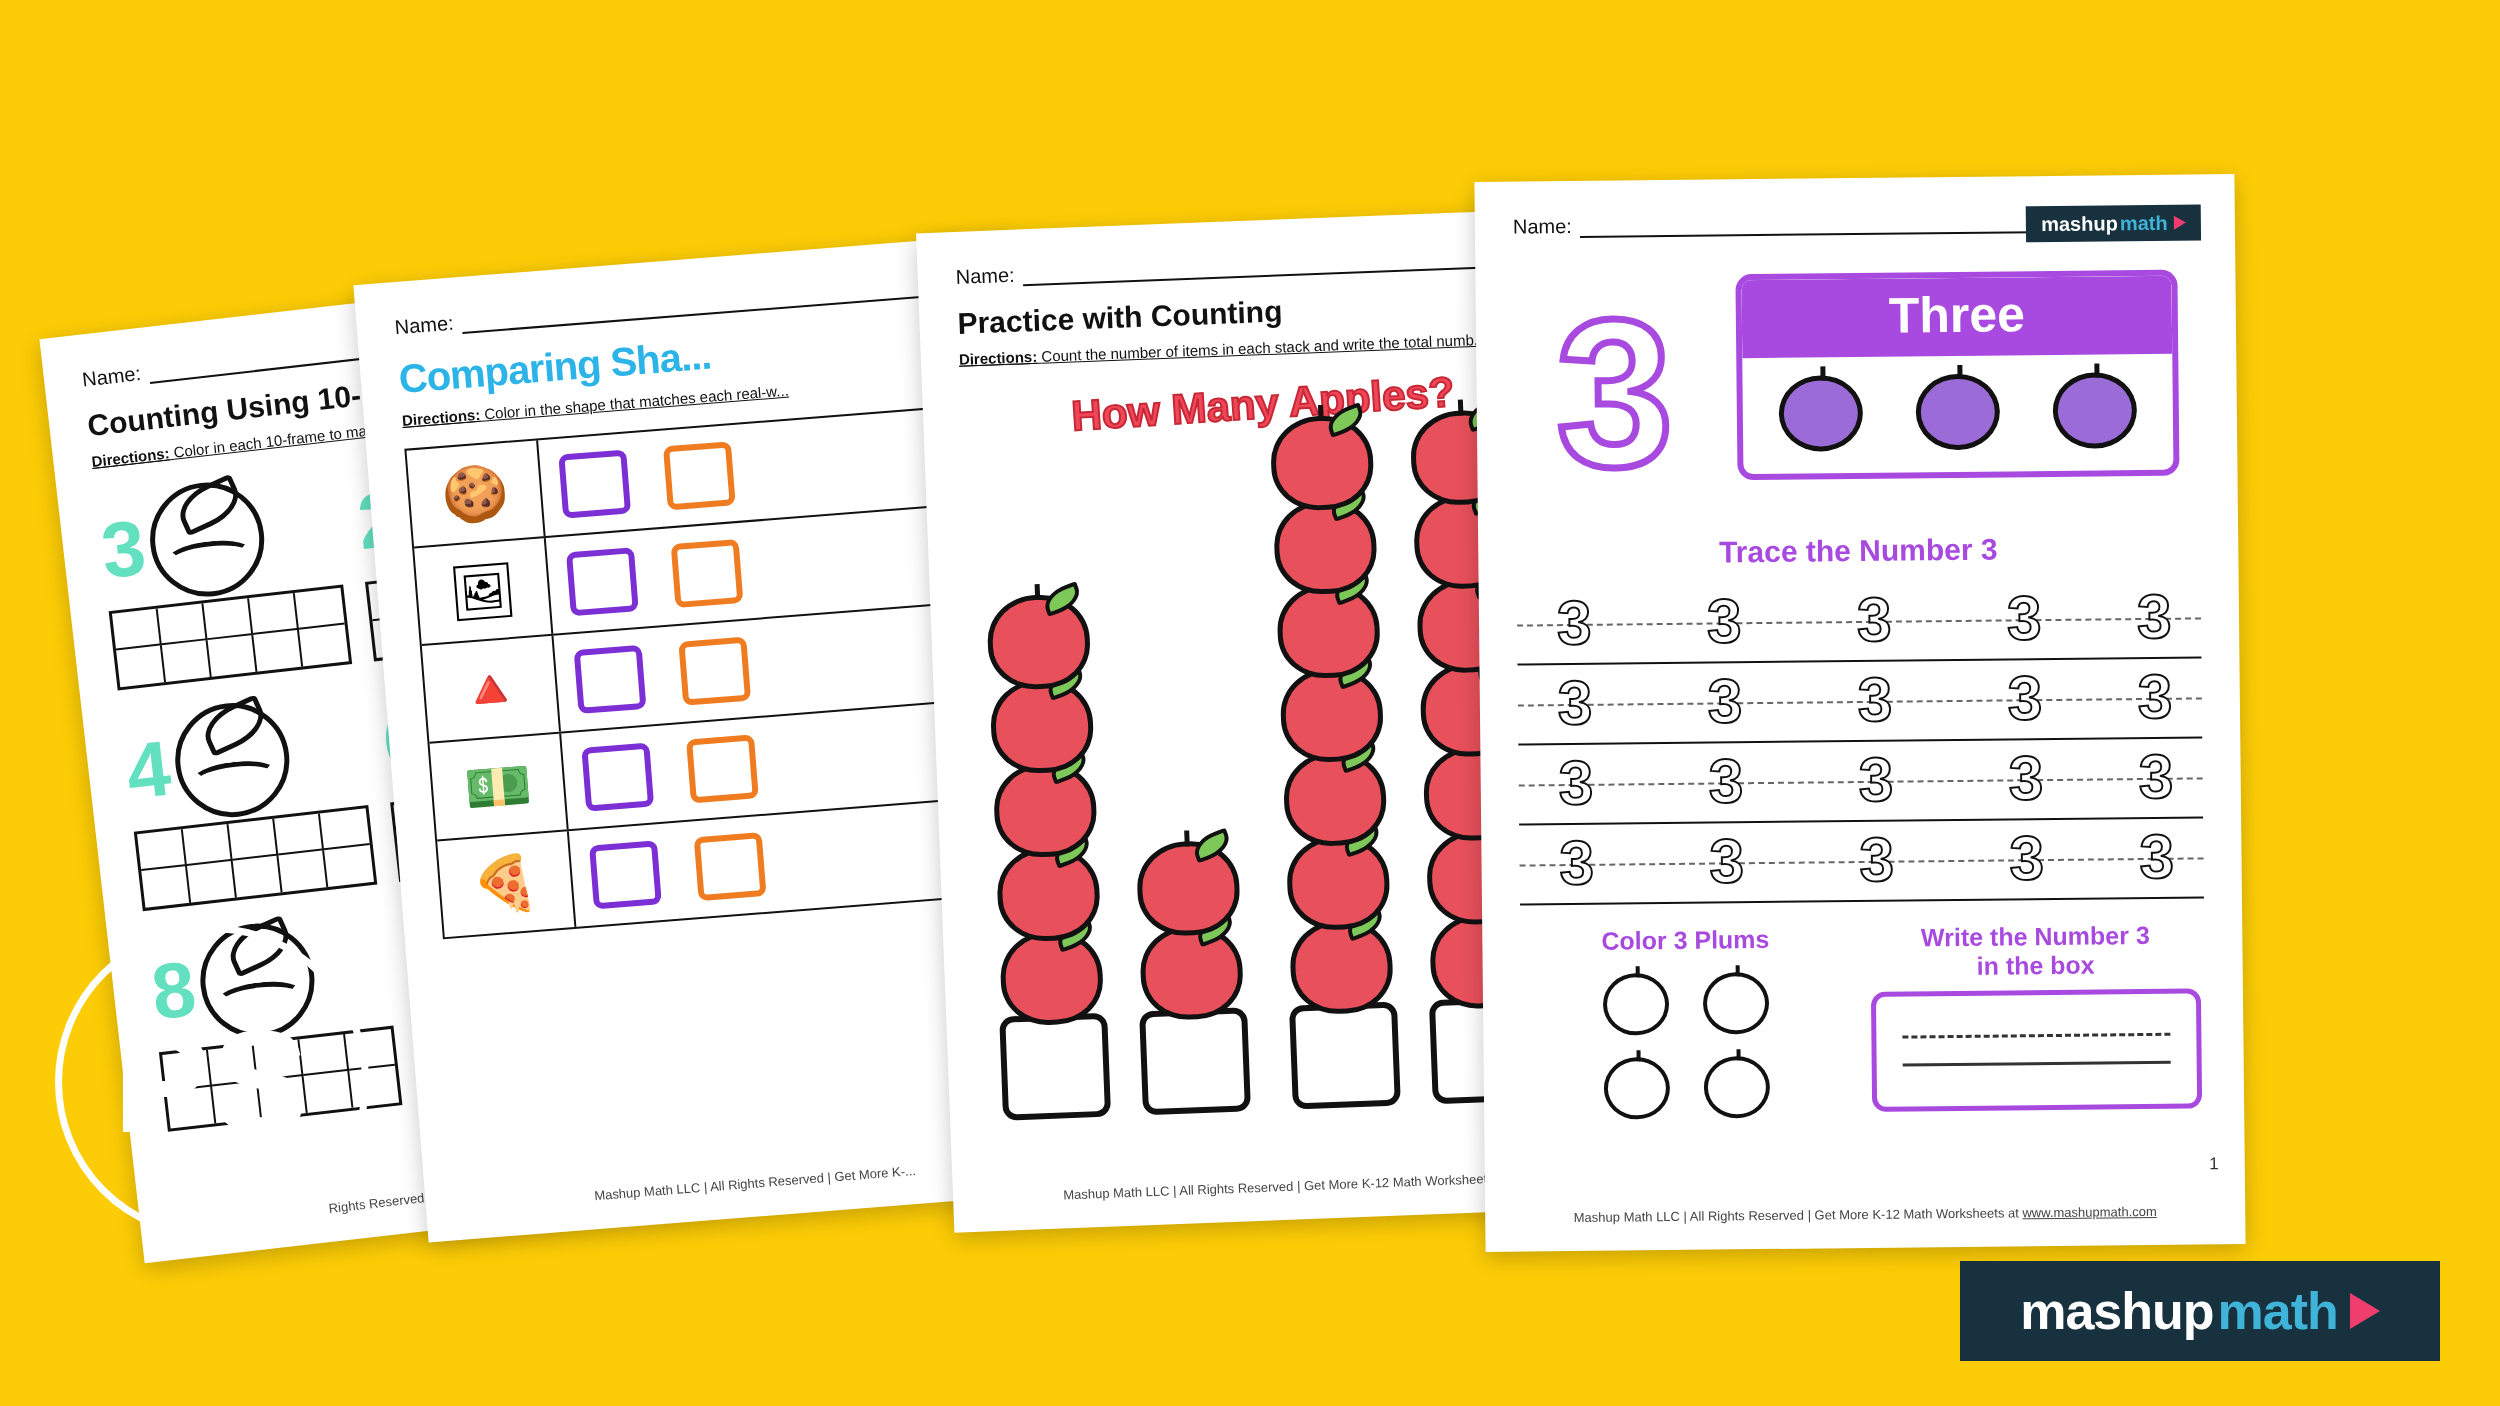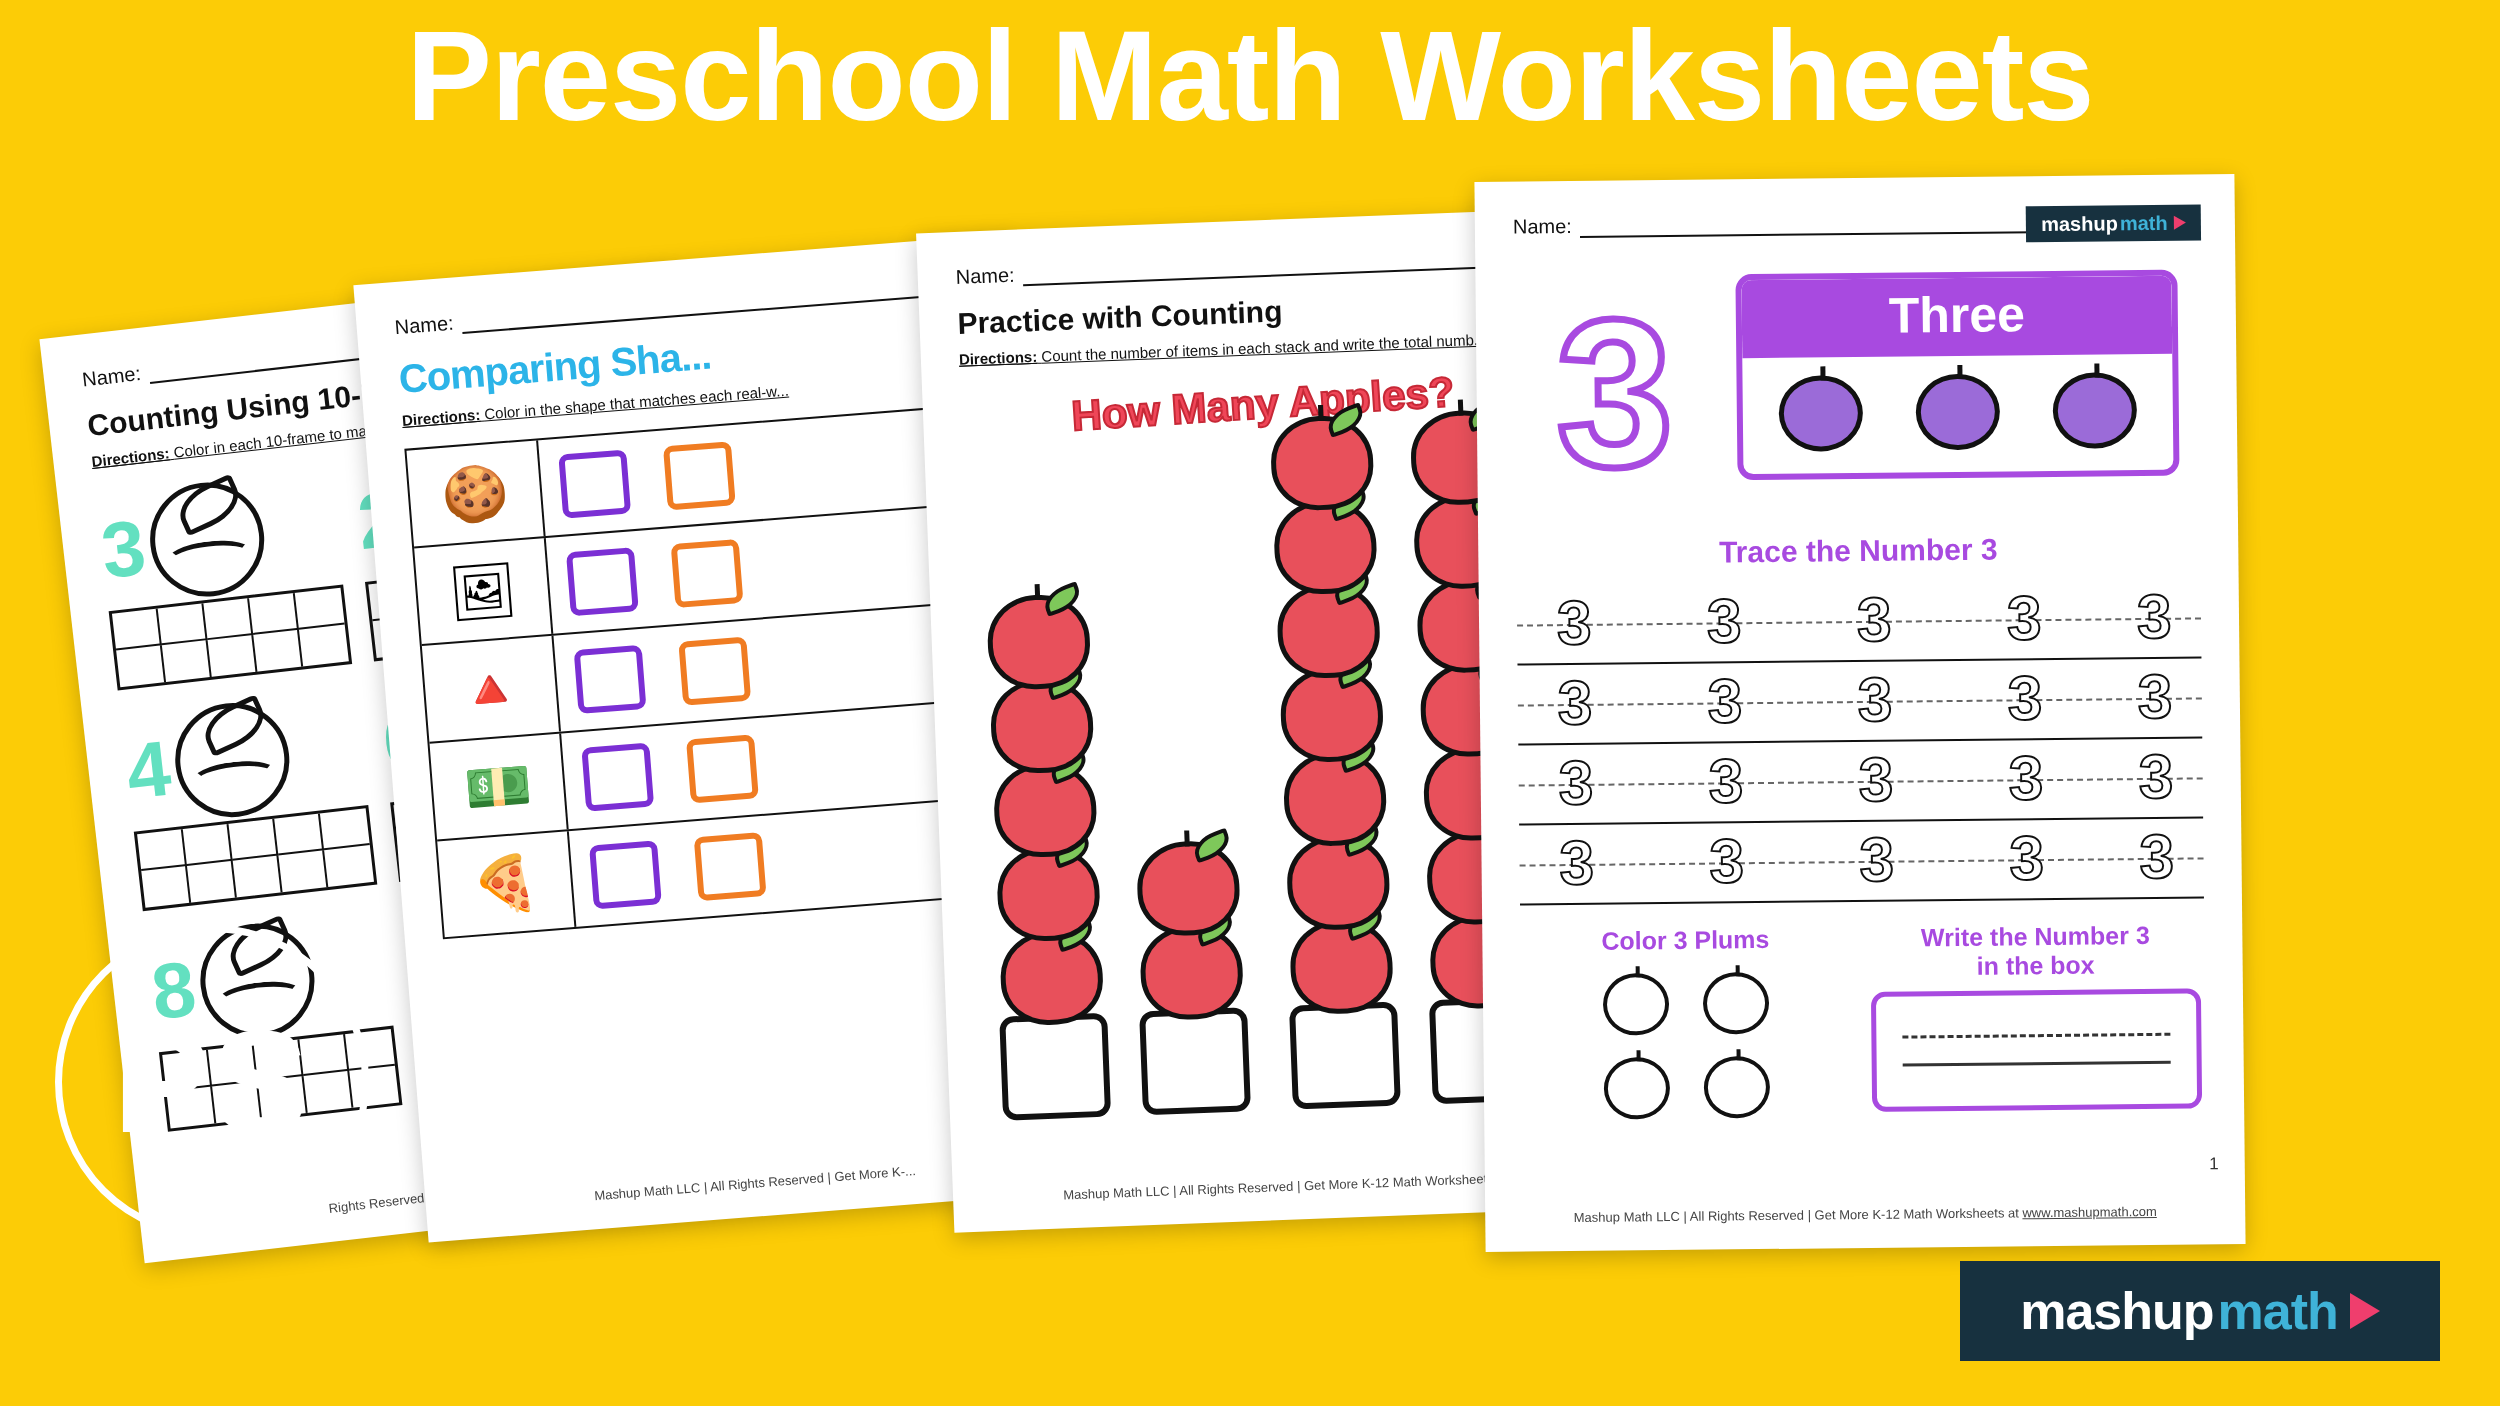--- a/index.html
+++ b/index.html
@@ -284,21 +284,20 @@
   }
   .write-box .d { border-top: 3px dashed #333; }
   .write-box .s { border-top: 3px solid #333; }
   .pagenum { position:absolute; right: 26px; bottom: 70px; font-size: 17px; color:#333;}
 </style>
 </head>
 <body>
 
 <div class="stage">
 
-  <div class="title">Preschool Math Worksheets</div>
 
   <div class="page p1">
     <div class="page-inner">
       <div class="name-line">
         <span>Name:</span>
         <span class="rule"></span>
       </div>
       <div class="ws-title">Counting Using 10-Frames</div>
       <div class="ws-dir">
         <b>Directions:</b>

